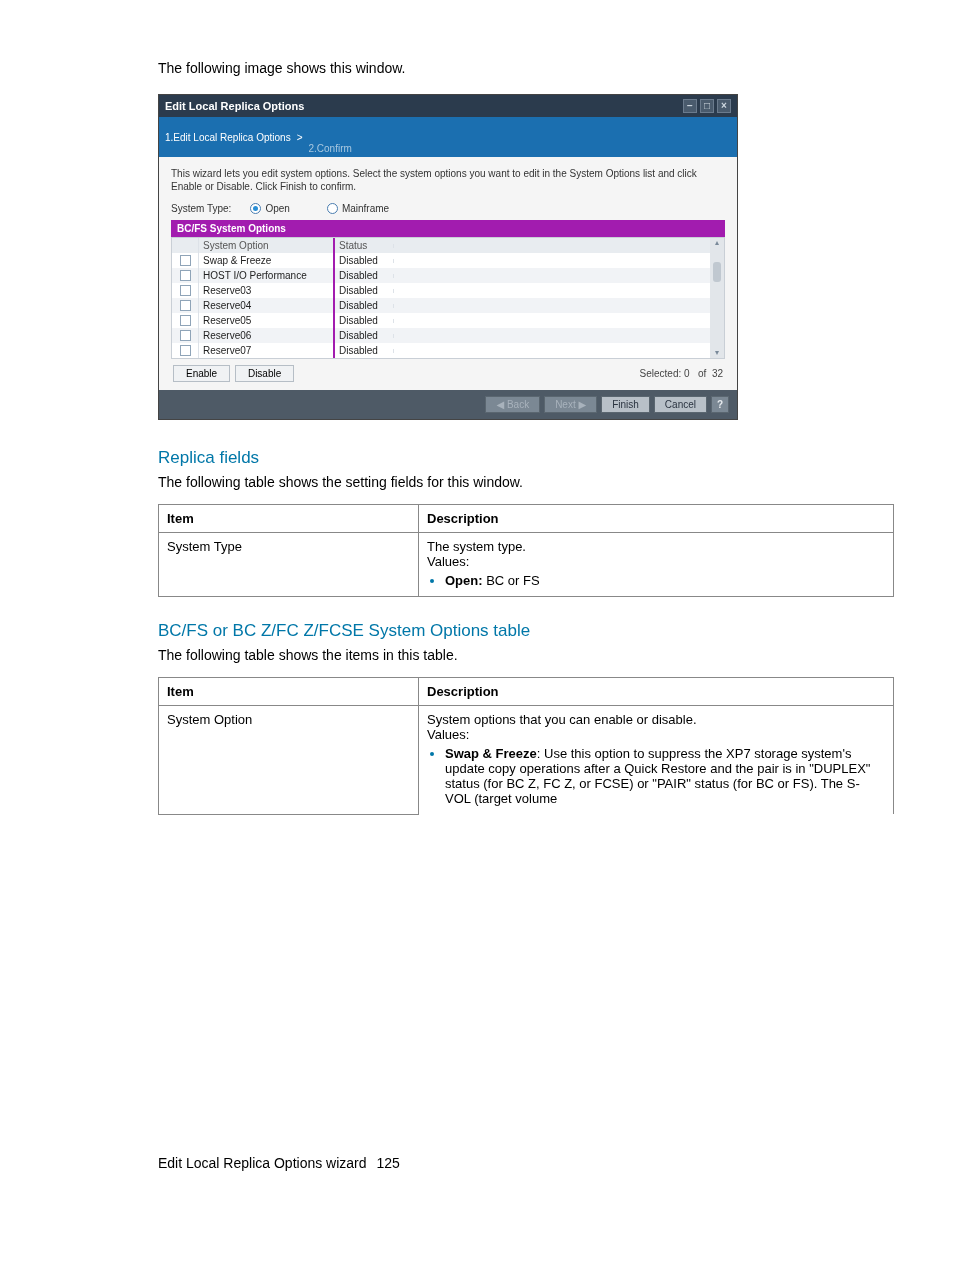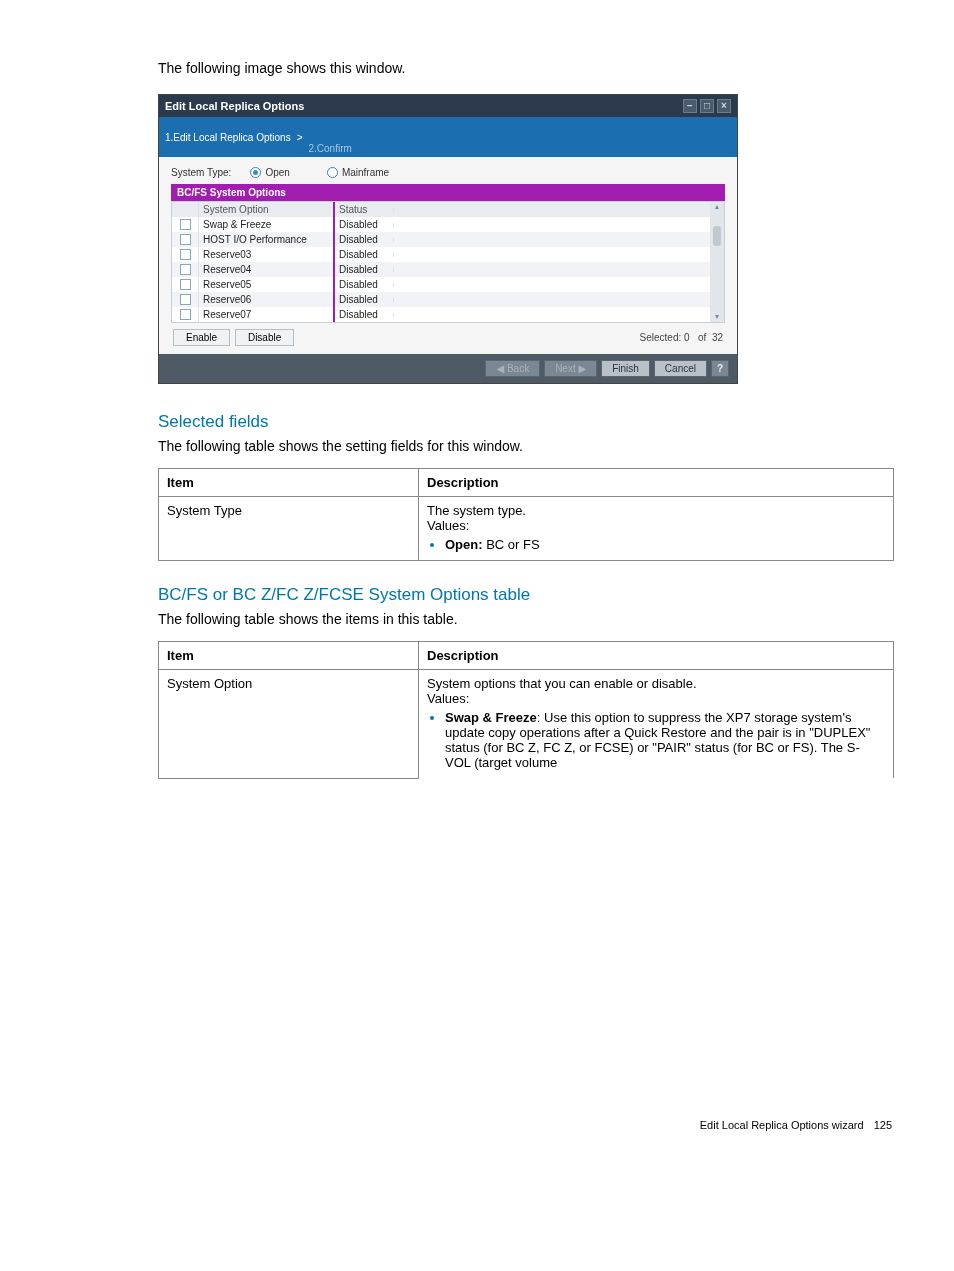--- a/index.html
+++ b/index.html
@@ -198,22 +198,22 @@
   table.doc-table th {
     font-weight: bold;
     background: #fff;
   }
   .col-item { width: 260px; }
   ul.bullets { margin: 4px 0 0 0; padding-left: 18px; }
   ul.bullets li::marker { color: #0077a8; }
   ul.bullets li { margin-bottom: 2px; }
   .footer-line {
     margin-top: 340px;
-    text-align: right;
-    font-size: 11px;
+    text-align: left;
+    font-size: 14px;
     padding-right: 2px;
   }
   .footer-page { margin-left: 10px; }
 </style>
 </head>
 <body>
 
 <div class="page">
   <div class="intro-text">The following image shows this window.</div>
 
@@ -225,20 +225,21 @@
         <div class="title-icon">□</div>
         <div class="title-icon">×</div>
       </div>
     </div>
     <div class="dialog-breadcrumb">
       <span>1.Edit Local Replica Options</span>
       <span>&gt;</span>
       <span class="bc-step2">2.Confirm</span>
     </div>
     <div class="dialog-body">
+      <div class="dialog-desc">This wizard lets you edit system options. Select the system options you want to edit in the System Options list and click Enable or Disable. Click Finish to confirm.</div>
       <div class="system-type-row">
         <span>System Type:</span>
         <span class="radio-wrap">
           <span class="radio checked"></span>
           <span>Open</span>
         </span>
         <span class="radio-wrap">
           <span class="radio"></span>
           <span>Mainframe</span>
         </span>
@@ -335,21 +336,21 @@
     </div>
     <div class="dialog-footer">
       <button class="dlg-btn disabled">◀ Back</button>
       <button class="dlg-btn disabled">Next ▶</button>
       <button class="dlg-btn primary">Finish</button>
       <button class="dlg-btn primary">Cancel</button>
       <div class="dlg-help">?</div>
     </div>
   </div>
 
-  <div class="section-heading">Selected fields</div>
+  <div class="section-heading">Replica fields</div>
   <div class="section-text">The following table shows the setting fields for this window.</div>
   <table class="doc-table">
     <tbody>
         <tr>
       <th class="col-item">Item</th>
       <th>Description</th>
     </tr>
     <tr>
       <td>System Type</td>
       <td>

